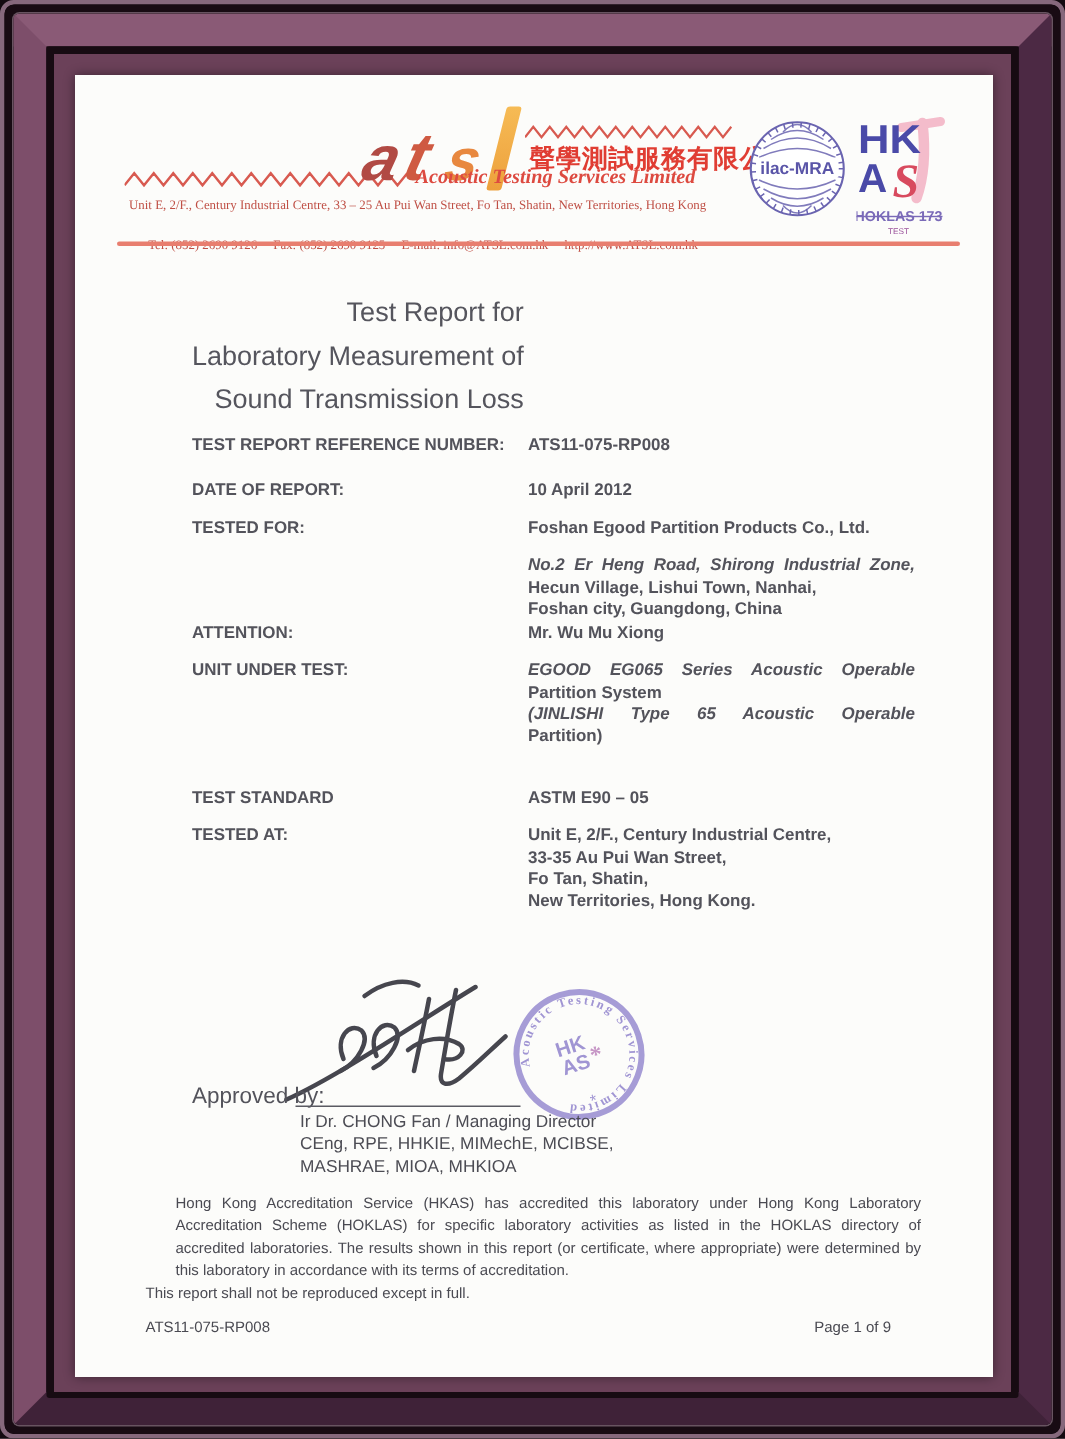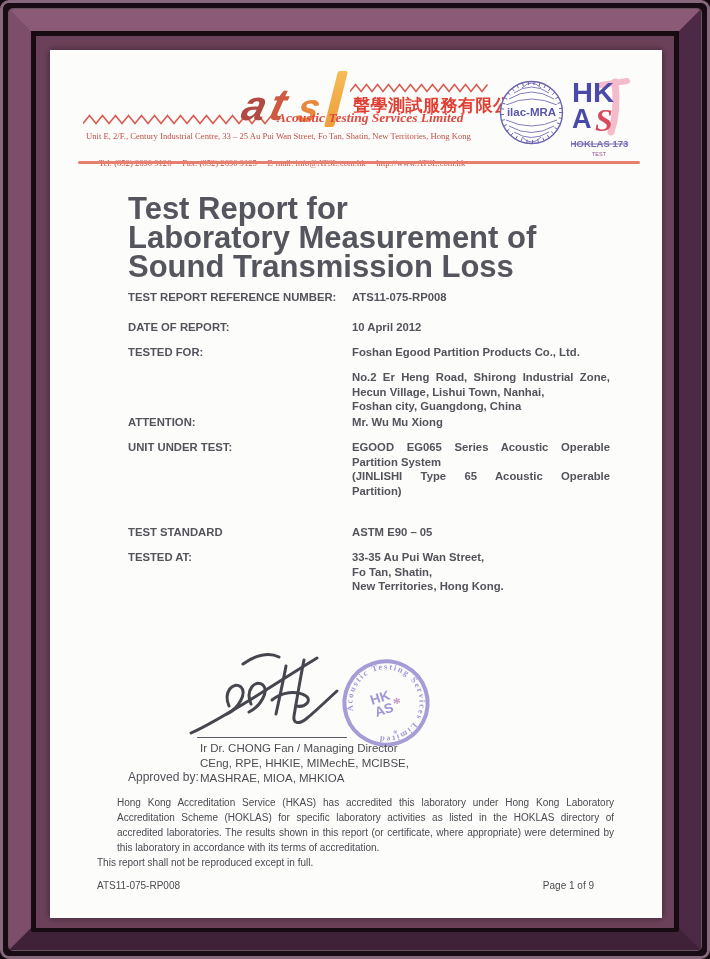--- a/index.html
+++ b/index.html
@@ -32,29 +32,29 @@
         font-style:italic;font-weight:700;font-size:13.5px;color:#dd4a40;white-space:nowrap;}
   .addr{position:absolute;left:36px;top:80px;font-family:"Liberation Serif",serif;
         font-size:8.6px;color:#bf4f45;line-height:13.5px;white-space:pre;}
   .red-rule{position:absolute;left:28px;top:111px;width:562px;height:3px;background:#e87e6f;border-radius:2px;}
   .zz{position:absolute;}
   
   .ilac{position:absolute;left:448px;top:29px;}
   
   .hkas{position:absolute;left:521px;top:26px;}
   
-  .doc-title{position:absolute;left:78px;top:144px;font-size:31px;font-weight:700;
-        line-height:29px;color:#55555d;}
+  .doc-title{position:absolute;left:78px;top:144px;font-size:18px;font-weight:400;
+        line-height:29px;color:#55555d;text-align:right;}
   
   .frow{position:absolute;left:78px;width:482px;font-size:11.3px;font-weight:700;line-height:14.5px;}
   .flabel{position:absolute;left:0;top:0;white-space:nowrap;}
   .fvalue{position:absolute;left:224px;top:0;width:258px;}
-  .jl{text-align:justify;text-align-last:justify;}
-  
-  .approved{position:absolute;left:78px;top:672px;font-size:12px;margin-top:48px;}
+  .jl{text-align:justify;text-align-last:justify;font-style:italic;}
+  
+  .approved{position:absolute;left:78px;top:672px;font-size:15px;}
   .sig-svg{position:absolute;left:135px;top:598px;}
   .sig-line{position:absolute;left:147px;top:687px;width:150px;border-top:1.5px solid #5a5a62;}
   .sig-names{position:absolute;left:150px;top:691px;font-size:11.5px;line-height:15px;color:#4c4c54;}
   .stamp{position:absolute;left:284px;top:601px;opacity:.82;}
   
   .accred{position:absolute;left:47px;top:745px;width:497px;font-size:10px;line-height:15px;
         text-align:justify;color:#4a4a52;margin-left:20px;}
   .repro{position:absolute;left:47px;top:807px;font-size:10px;color:#4a4a52;}
   .bottomrow{position:absolute;left:47px;top:830px;width:497px;font-size:10px;color:#4a4a52;}
   .bottomrow .pageno{float:right;}
@@ -202,20 +202,21 @@
         </div>
         <div class="frow" style="top: 475px;">
           <div class="flabel">TEST STANDARD</div>
           <div class="fvalue">
             <div>ASTM E90 – 05</div>
           </div>
         </div>
         <div class="frow" style="top: 500px;">
           <div class="flabel">TESTED AT:</div>
           <div class="fvalue">
+            <div>Unit E, 2/F., Century Industrial Centre,</div>
             <div>33-35 Au Pui Wan Street,</div>
             <div>Fo Tan, Shatin,</div>
             <div>New Territories, Hong Kong.</div>
           </div>
         </div>
       </div>
 
     <svg class="sig-svg" width="175" height="92" viewBox="0 0 175 92">
       <g fill="none" stroke="#46464e" stroke-width="3" stroke-linecap="round">
         <path d="M58,16 C70,7 84,4 94,9"></path>

